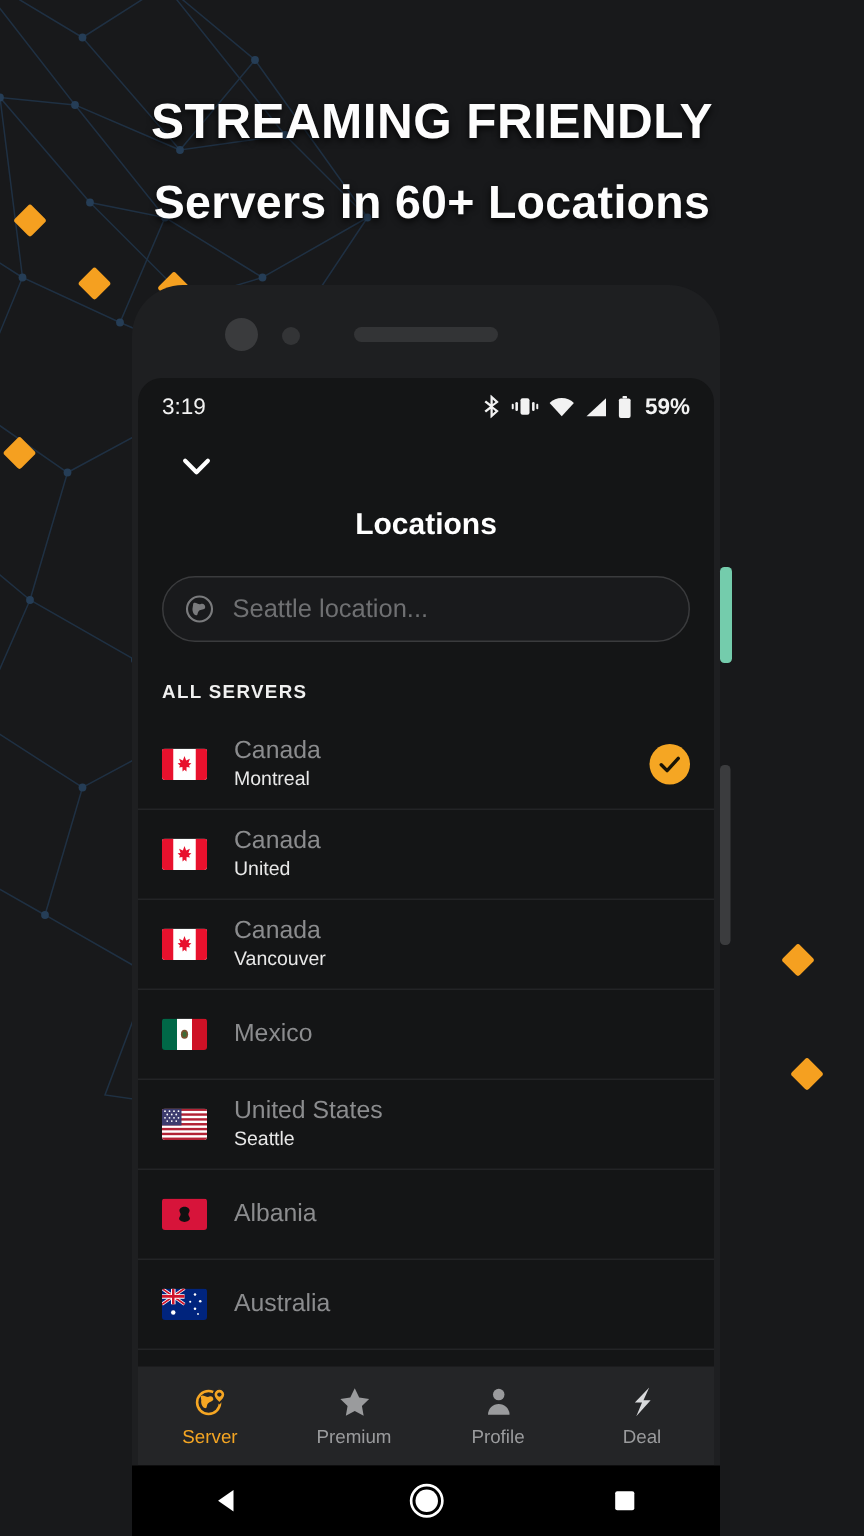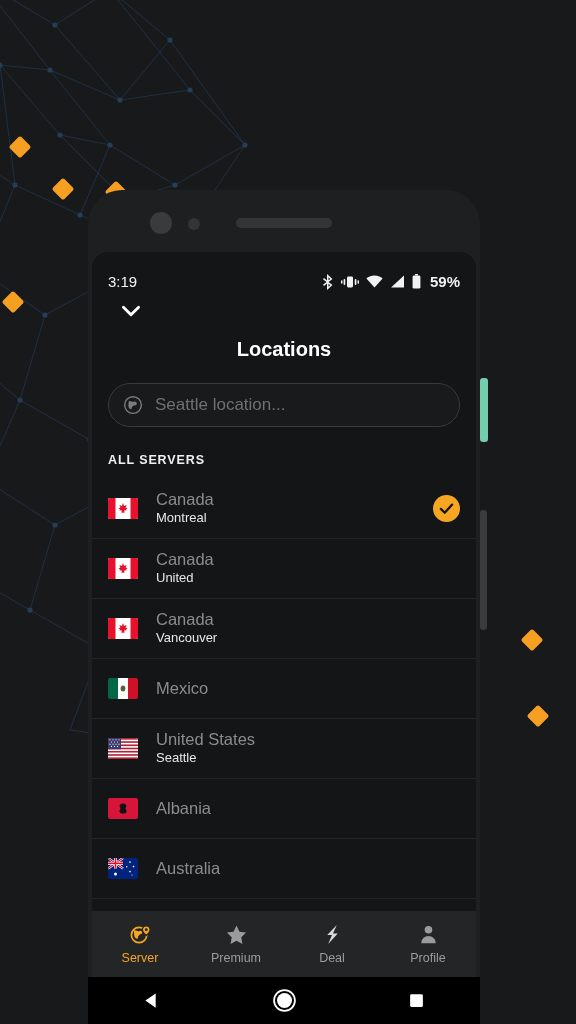--- a/index.html
+++ b/index.html
@@ -53,21 +53,21 @@
   
   .screen {
     position: absolute; left: 92px; top: 252px;
     width: 384px; height: 725px;
     background: #141516;
     border-radius: 16px 16px 0 0;
     overflow: hidden;
   }
 
   
-  .statusbar { height: 38px; display: flex; align-items: flex-end; padding: 0 16px; }
+  .statusbar { height: 38px; display: flex; align-items: center; padding: 0 16px; }
   .clock { font-size: 15px; color: #f2f2f2; }
   .sys-icons { margin-left: auto; display: flex; align-items: center; gap: 7px; font-weight: bold; }
   .sys-icons svg { display: block; }
   .batt-pct { font-size: 15px; color: #f2f2f2; margin-left: 2px; }
 
   
   .chev { margin: 8px 0 0 26px; width: 26px; height: 26px; }
   .page-title { margin-top: 10px; text-align: center; font-size: 20px; font-weight: bold; color: #fff; }
 
   .searchwrap { margin: 22px 16px 0 16px; }
@@ -162,20 +162,24 @@
     </g>
   </svg>
 
   <div class="diamond" style="left:12px; top:139px;"></div>
   <div class="diamond" style="left:55px; top:181px;"></div>
   <div class="diamond" style="left:108px; top:184px;"></div>
   <div class="diamond" style="left:5px; top:294px;"></div>
   <div class="diamond" style="left:524px; top:632px;"></div>
   <div class="diamond" style="left:530px; top:708px;"></div>
 
+  <div class="headline">
+    <div class="l1">STREAMING FRIENDLY</div>
+    <div class="l2">Servers in 60+ Locations</div>
+  </div>
 
   <div class="phone">
     <div class="bezel-top">
       <div class="cam-a"></div>
       <div class="cam-b"></div>
       <div class="speaker"></div>
     </div>
   </div>
   <div class="vol-key"></div>
   <div class="pwr-key"></div>
@@ -390,31 +394,31 @@
         </svg>
         <span class="tab-label">Server</span>
       </div>
       <div class="tab">
         <svg width="23" height="23" viewBox="0 0 24 24" fill="#9a9b9d">
           <path d="M12 2.6 L15.1 9 L22 10 L17 14.9 L18.2 21.8 L12 18.5 L5.8 21.8 L7 14.9 L2 10 L8.9 9 Z"></path>
         </svg>
         <span class="tab-label">Premium</span>
       </div>
       <div class="tab">
-        <svg width="23" height="23" viewBox="0 0 24 24" fill="#d8d9db">
-          <path d="M16.5 2 L6.5 12.5 L11.5 12.5 L7.5 22 L17.5 11 L12.5 11 Z"></path>
-        </svg>
-        <span class="tab-label">Deal</span>
-      </div>
-      <div class="tab">
         <svg width="23" height="23" viewBox="0 0 24 24" fill="#9a9b9d">
           <circle cx="12" cy="7" r="4"></circle>
           <path d="M4.5 21 C4.5 16.6 8 13.5 12 13.5 C16 13.5 19.5 16.6 19.5 21 Z"></path>
         </svg>
         <span class="tab-label">Profile</span>
+      </div>
+      <div class="tab">
+        <svg width="23" height="23" viewBox="0 0 24 24" fill="#d8d9db">
+          <path d="M16.5 2 L6.5 12.5 L11.5 12.5 L7.5 22 L17.5 11 L12.5 11 Z"></path>
+        </svg>
+        <span class="tab-label">Deal</span>
       </div>
     </div>
   </div>
 
   <div class="navbar">
     <svg width="19" height="19" viewBox="0 0 24 24" fill="#fff">
       <path d="M16 3 L16 21 L3 12 Z"></path>
     </svg>
     <svg width="25" height="25" viewBox="0 0 24 24">
       <circle cx="12" cy="12" r="10" fill="none" stroke="#fff" stroke-width="1.7"></circle>

